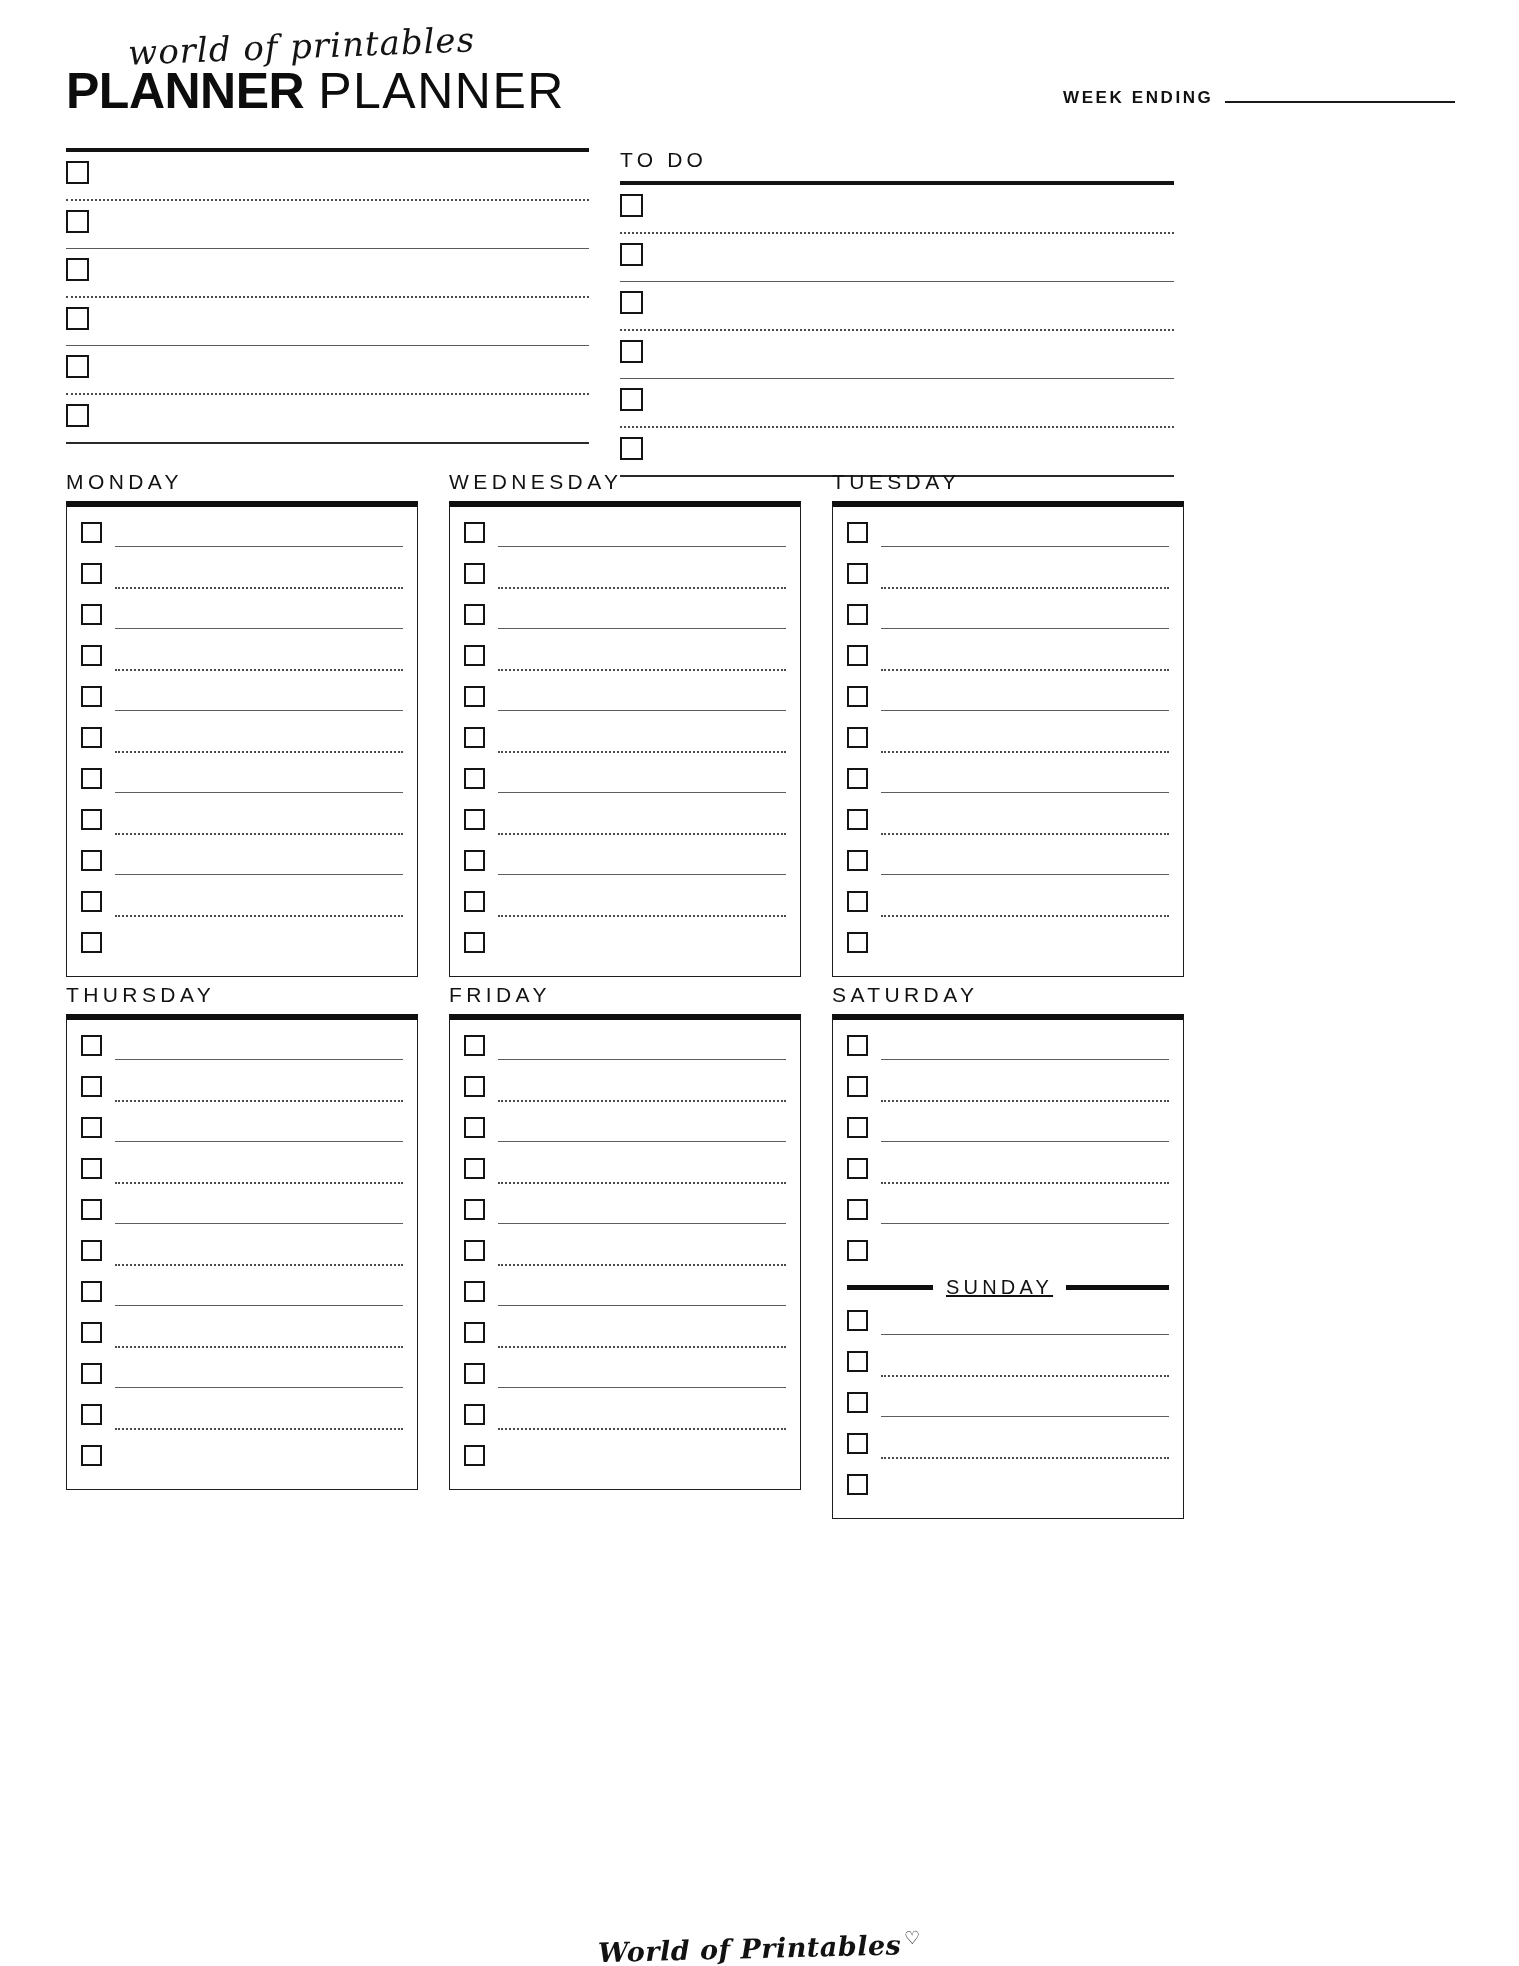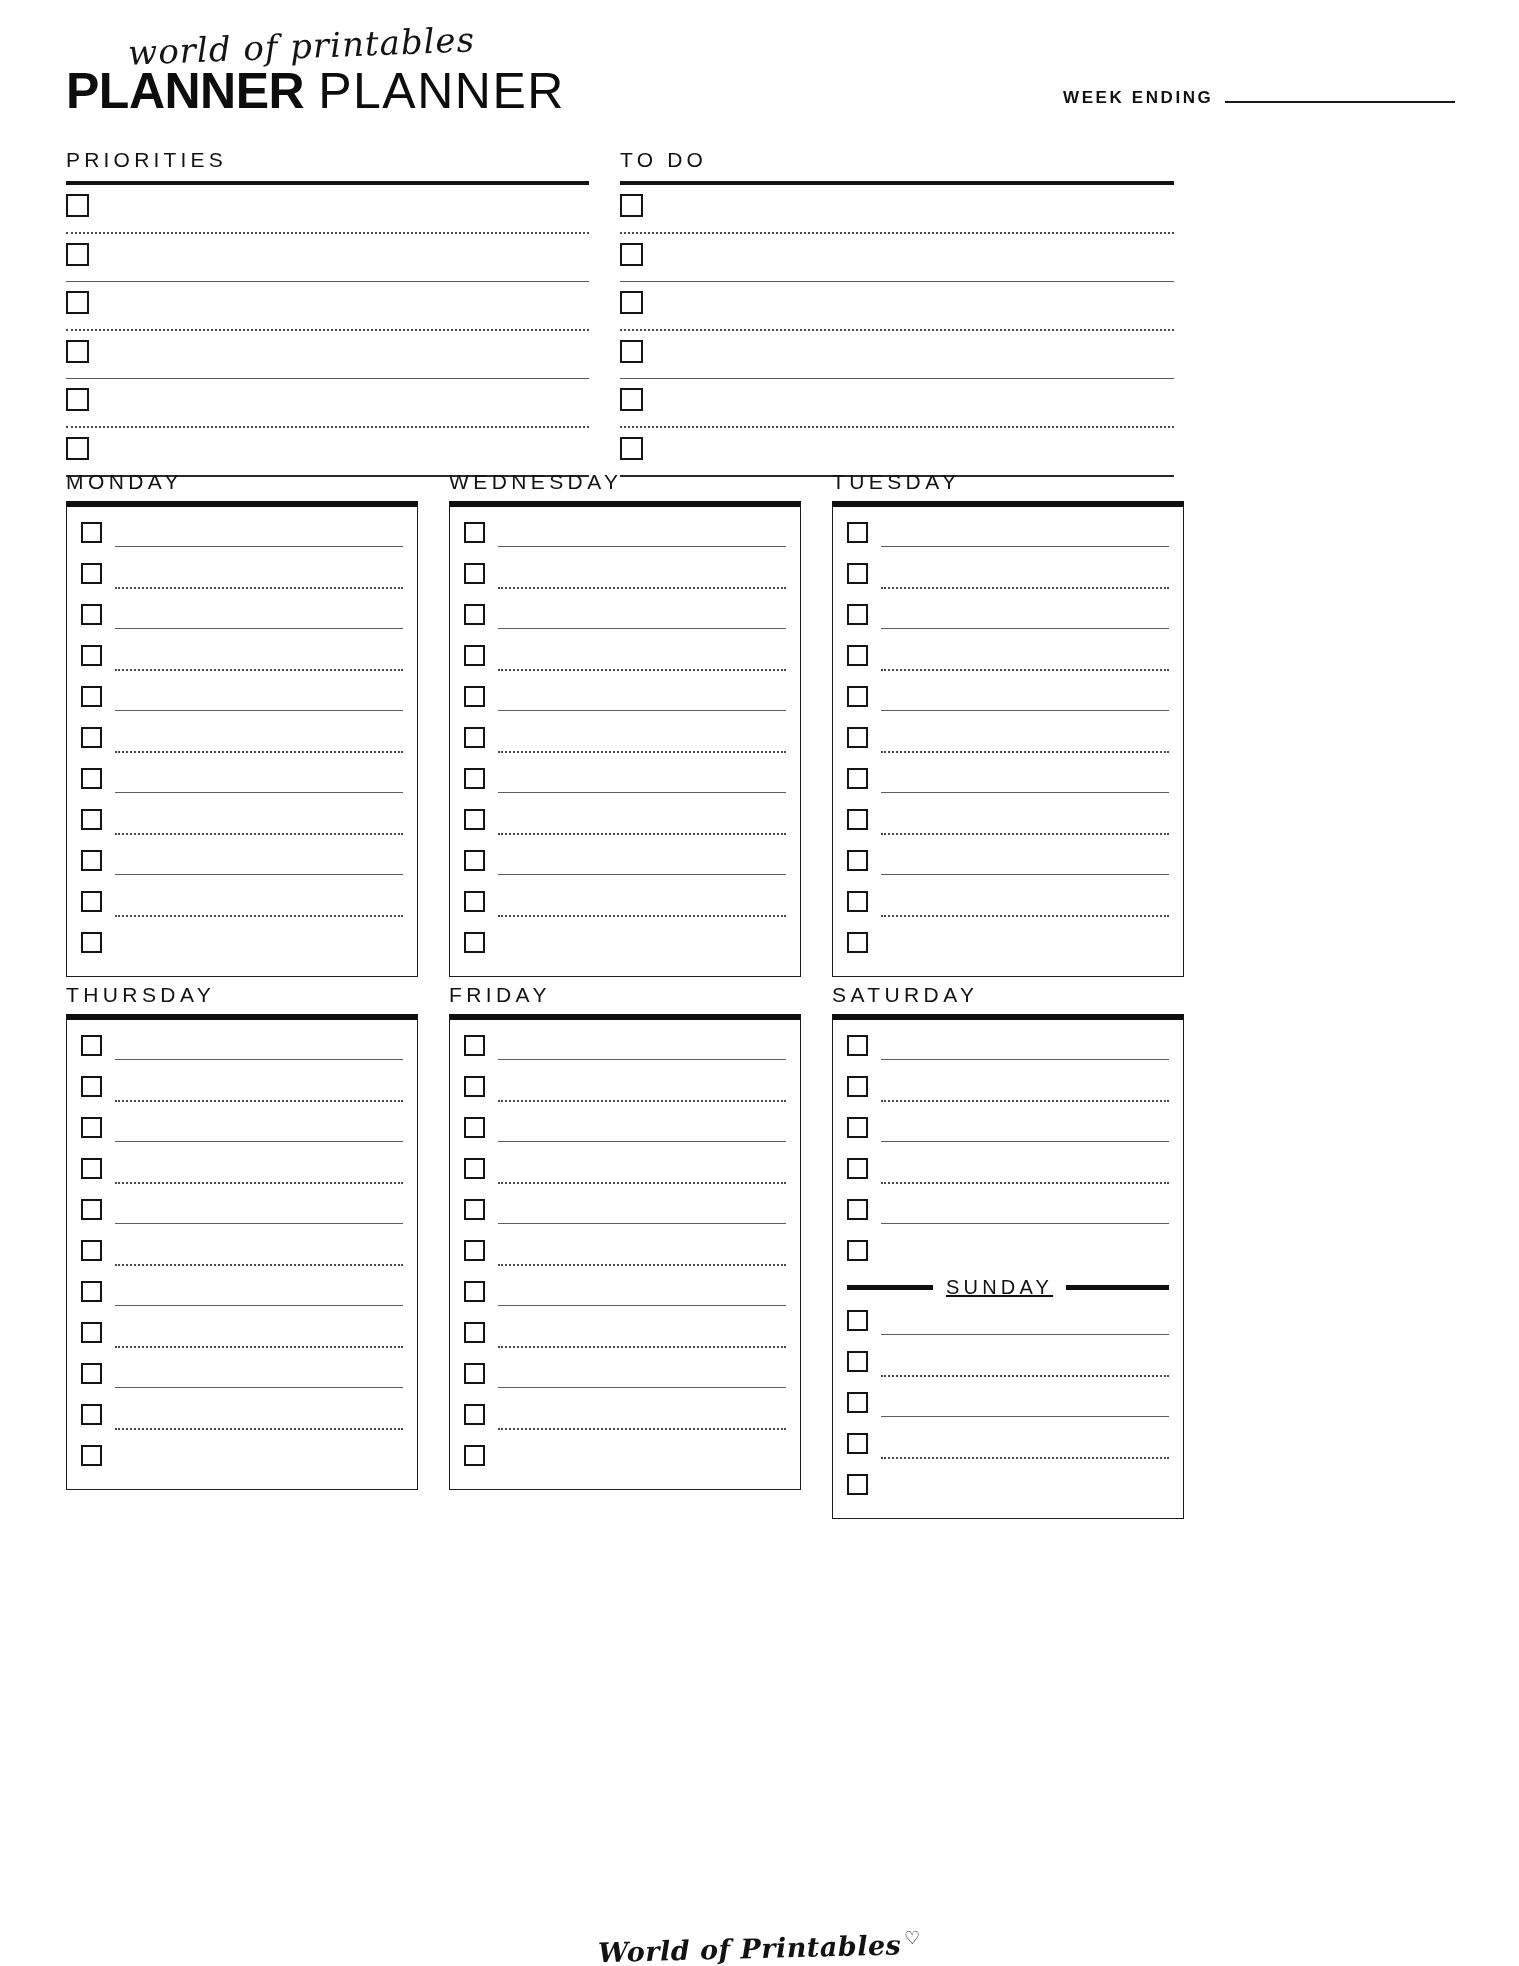--- a/index.html
+++ b/index.html
@@ -265,21 +265,20 @@
 
     <div class="week-ending">
       <span class="week-ending-label">WEEK ENDING</span>
       <span class="week-ending-line"></span>
     </div>
   </div>
 
   <div class="top-sections">
 
     <div class="top-col">
-      <div class="section-title">PRIORITIES</div>
       <div class="section-rule"></div>
       <div class="check-rows" id="priorities-rows">
           <div class="check-row">
             <span class="cbox"></span>
           </div>
           <div class="row-line dotted"></div>
           <div class="check-row">
             <span class="cbox"></span>
           </div>
           <div class="row-line"></div>

